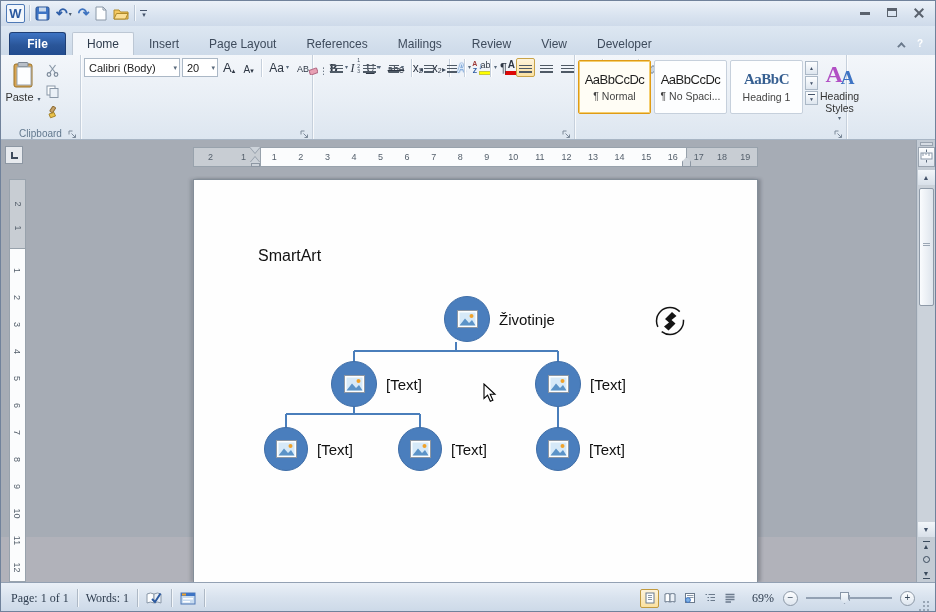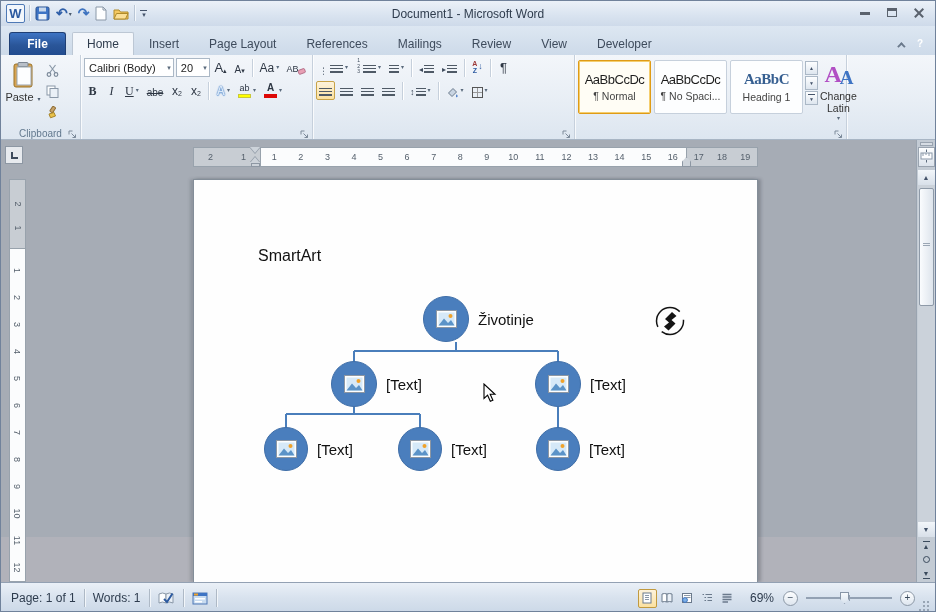--- a/index.html
+++ b/index.html
@@ -50,21 +50,21 @@
   .g-label { position:absolute; bottom:0; left:0; right:0; text-align:center; font-size:10px; color:#62788E; }
   .dlg { position:absolute; right:2px; bottom:1px; background:none; border:none; width:11px; height:11px; }
 
   .g-clipboard { width:80px; }
   .g-clipboard .g-body { display:flex; }
   .pastebtn { width:38px; background:none; border:none; display:flex; flex-direction:column; align-items:center; gap:3px; padding-top:4px; font-size:11px; color:#333; }
   .minicol { display:flex; flex-direction:column; gap:4px; padding-top:4px; }
   .minicol button { background:none; border:none; width:26px; height:17px; display:flex; align-items:center; justify-content:flex-start; padding-left:4px; }
 
   .g-font { width:232px; }
-  .g-body.col { display:flex; flex-direction:column; gap:4px; }
+  .g-body.col { display:flex; flex-direction:row; gap:4px; }
   .frow { display:flex; align-items:center; gap:2px; }
   .combo { height:19px; border:1px solid #ABB8C6; background:#fff; display:flex; align-items:center; font-size:11px; color:#222; padding:0 2px 0 4px; justify-content:space-between; }
   .combo .dd { font-size:7px; color:#5A6A7C; padding-left:3px; }
   .fontname { width:96px; } .fontsize { width:36px; }
   .tbtn { height:19px; min-width:17px; border:1px solid transparent; background:transparent; font-size:12px; color:#2E3744; display:inline-flex; align-items:flex-end; justify-content:center; padding:0 2px 1px; line-height:1.1; }
   .tbtn .dd { font-size:6px; color:#5A6A7C; margin-left:2px; align-self:center; }
   .tbtn.active { background:linear-gradient(#FDF3DC,#FBE1A0); border-color:#C8A348; border-radius:2px; }
   .b-serif { font-family:"Liberation Serif", serif; font-weight:bold; }
   .i-serif { font-family:"Liberation Serif", serif; font-style:italic; }
   .u-dec { text-decoration:underline; }
@@ -154,21 +154,21 @@
   .strack { width:17px; flex:1; position:relative; background:#CBD2DA; }
   .sthumbbar { position:absolute; left:1px; top:3px; width:15px; height:118px; background:linear-gradient(90deg,#FAFCFE,#DDE4EC); border:1px solid #8E9AA8; border-radius:2px; }
   .sthumbbar::after { content:""; position:absolute; left:3px; right:3px; top:54px; height:5px;
     background:repeating-linear-gradient(to bottom,#9AA6B4 0 1px,transparent 1px 2.4px); }
   .pgbtn { width:17px; height:15px; border:none; background:transparent; color:#3A4A5C; font-size:7px; display:flex; flex-direction:column; align-items:center; justify-content:center; line-height:1; padding:0; }
   .pgbtn .bar { width:7px; height:1px; background:#3A4A5C; margin:1px 0; }
   .pgbtn .circ { width:7px; height:7px; border:1px solid #3A4A5C; border-radius:50%; }
 
   
   .statusbar { height:31px; border-top:1px solid #93A1B3; background:linear-gradient(#EAF0F7,#D8E2EE 50%,#CBD8E7); display:flex; align-items:center; padding:0 2px; }
-  .sitem { background:none; border:none; height:24px; padding:0 8px; font-size:12px; color:#2E3C4E; display:flex; align-items:center; gap:4px; }
+  .sitem { background:none; border:none; height:24px; padding:0 8px; font-size:12px; color:#2E3C4E; display:flex; align-items:center; gap:4px;font-family:Liberation Serif, serif; }
   .ssep { width:1px; height:18px; background:#AEB9C6; box-shadow:1px 0 0 #F2F6FA; }
   .sright { margin-left:auto; display:flex; align-items:center; gap:3px; padding-right:3px; }
   .viewbtns { display:flex; gap:1px; margin-right:4px; }
   .vbtn { width:19px; height:19px; border:1px solid transparent; background:transparent; display:flex; align-items:center; justify-content:center; padding:0; }
   .vbtn.active { background:linear-gradient(#FDF3DC,#FBE1A0); border-color:#C19A3F; border-radius:2px; }
   .zoomlvl { padding:0 6px; }
   .zbtn { width:15px; height:15px; border:1px solid #8C98A6; border-radius:50%; background:linear-gradient(#FDFEFF,#DEE6EF); font-size:10px; line-height:1; color:#3A4A5C; display:flex; align-items:center; justify-content:center; padding:0; }
   .ztrack { width:86px; height:2px; background:#93A1B3; position:relative; margin:0 5px; }
   .ztick { position:absolute; left:50%; top:-2px; width:1px; height:6px; background:#93A1B3; }
   .zthumb { position:absolute; left:34px; top:-5px; width:9px; height:12px; background:linear-gradient(#F7FAFD,#D9E3EE); border:1px solid #8795A7; clip-path:polygon(0 0,100% 0,100% 58%,50% 100%,0 58%); }
@@ -210,21 +210,20 @@
             <path d="M1 3 H6 L7.5 5 H15 V12 H1 Z" fill="#F5C860" stroke="#B08A2A"></path>
             <path d="M1 12 L3.5 6.5 H15 L12.5 12 Z" fill="#FBDF96" stroke="#B08A2A"></path>
           </svg>
       </button>
       <span class="qsep"></span>
       <button class="qbtn qmore">
         <span class="bar"></span>
         <span class="car">▾</span>
       </button>
     </div>
-    <div class="title">Document1  -  Microsoft Word</div>
     <div class="wincontrols">
       <button>
           <span class="ic-min"></span>
         </button>
       <button>
           <span class="ic-restore"></span>
         </button>
       <button>
           <span class="x1"></span>
           <span class="x2"></span>
@@ -465,21 +464,21 @@
         <div class="scrollcolS">
           <button><span>▲</span></button>
           <button><span>▼</span></button>
           <button><span class="morebar"></span><span>▼</span></button>
         </div>
         <button class="bigbtn">
           <span class="cs-icon">
             <span class="cs-a1">A</span>
               <span class="cs-a2">A</span>
           </span>
-          <span>Change Latin</span>
+          <span>Heading Styles</span>
           <span class="dd">▾</span>
         </button>
       </div>
       <button class="dlg">
         <svg width="9" height="9" viewBox="0 0 9 9">
             <path d="M1 1 H4.5 M1 1 V4.5 M3.5 3.5 L7.5 7.5 M7.5 7.5 V4.5 M7.5 7.5 H4.5" stroke="#7C8A9A" fill="none"></path>
           </svg>
       </button>
     </section>
 
@@ -551,21 +550,21 @@
       <div class="doc-heading">SmartArt</div>
 
       <svg class="connectors" width="565" height="403">
         <g stroke="#4A7EBB" stroke-width="2" fill="none">
           <path d="M262 162 V171 M160 171 H364 M160 171 V182 M364 171 V182"></path>
           <path d="M160 227 V234 M92 234 H226 M92 234 V248 M226 234 V248"></path>
           <path d="M364 227 V248"></path>
         </g>
       </svg>
 
-      <div class="sa-node" style="left:229px; top:116px;">
+      <div class="sa-node" style="left:250px; top:116px;">
         <span class="sa-circle">
           <svg width="21" height="18" viewBox="0 0 21 18">
               <rect x="0.5" y="0.5" width="20" height="17" fill="#FDFEFF" stroke="#8D97A3"></rect>
               <rect x="2.5" y="2.5" width="16" height="13" fill="#D6E9F8"></rect>
               <path d="M2.5 15.5 L8 8.5 L12 13 L15 10 L18.5 15.5 Z" fill="#5B93C8"></path>
               <circle cx="14.5" cy="6" r="2" fill="#F0A22A"></circle>
             </svg>
         </span>
         <span class="sa-label">Životinje</span>
       </div>

